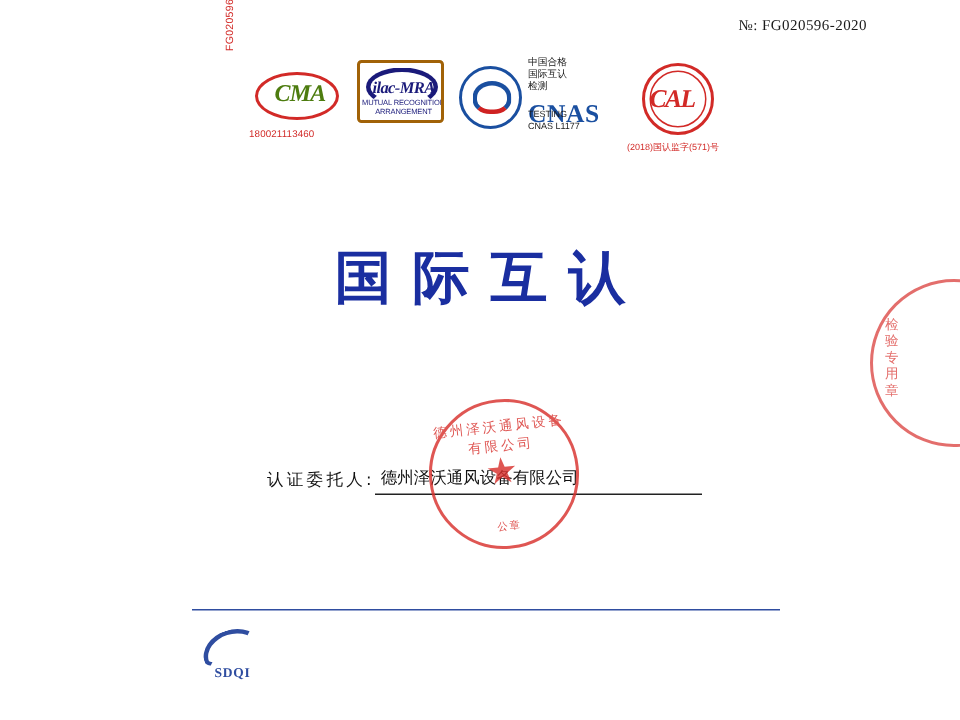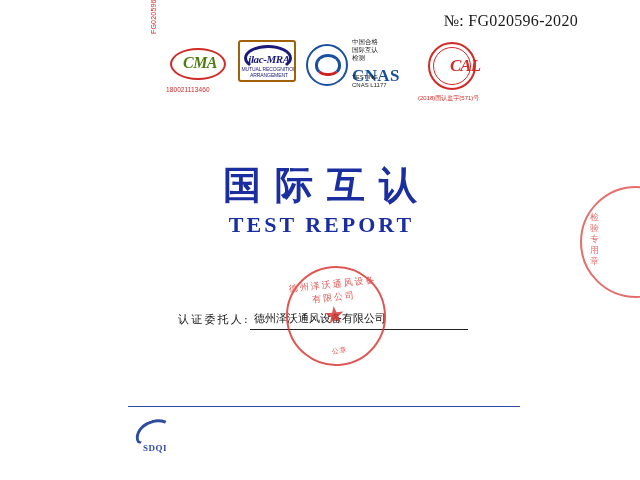--- a/index.html
+++ b/index.html
@@ -18,21 +18,21 @@
     width: 640px;
     height: 480px;
     background: #ffffff;
   }
 
   
   .report-no {
     position: absolute;
     top: 12px;
     right: 62px;
-    font-size: 16px;
+    font-size: 10px;
     color: #1a1a1a;
     letter-spacing: 0.3px;
     font-family: "Liberation Serif", serif;
     white-space: nowrap;
   }
 
   
   .marks {
     position: absolute;
     top: 40px;
@@ -215,21 +215,21 @@
     left: 9px;
     top: 7px;
     width: 38px;
     height: 38px;
     border-radius: 50%;
     border: 1px solid #d22a27;
     box-sizing: border-box;
   }
   .cal-text {
     position: absolute;
-    left: 17px;
+    left: 0;
     top: 16px;
     width: 48px;
     text-align: center;
     font-size: 17px;
     font-weight: bold;
     font-style: italic;
     color: #d22a27;
     letter-spacing: -1px;
     font-family: "Liberation Serif", serif;
   }
@@ -471,21 +471,20 @@
     <div class="mark mark-cal">
       <div class="cal-circle"></div>
       <div class="cal-inner"></div>
       <div class="cal-text">CAL</div>
       <div class="cal-code">(2018)国认监字(571)号</div>
     </div>
 
   </div>
 
   <div class="title-cn">国际互认</div>
-  <div class="title-en">TEST REPORT</div>
 
   <div class="seal-right">
     <div class="seal-right-label">检验专用章</div>
   </div>
 
   <div class="fields">
 
     <div class="field-row">
       <span class="field-label">认证委托人:</span>
       <span class="field-value-wrap">

